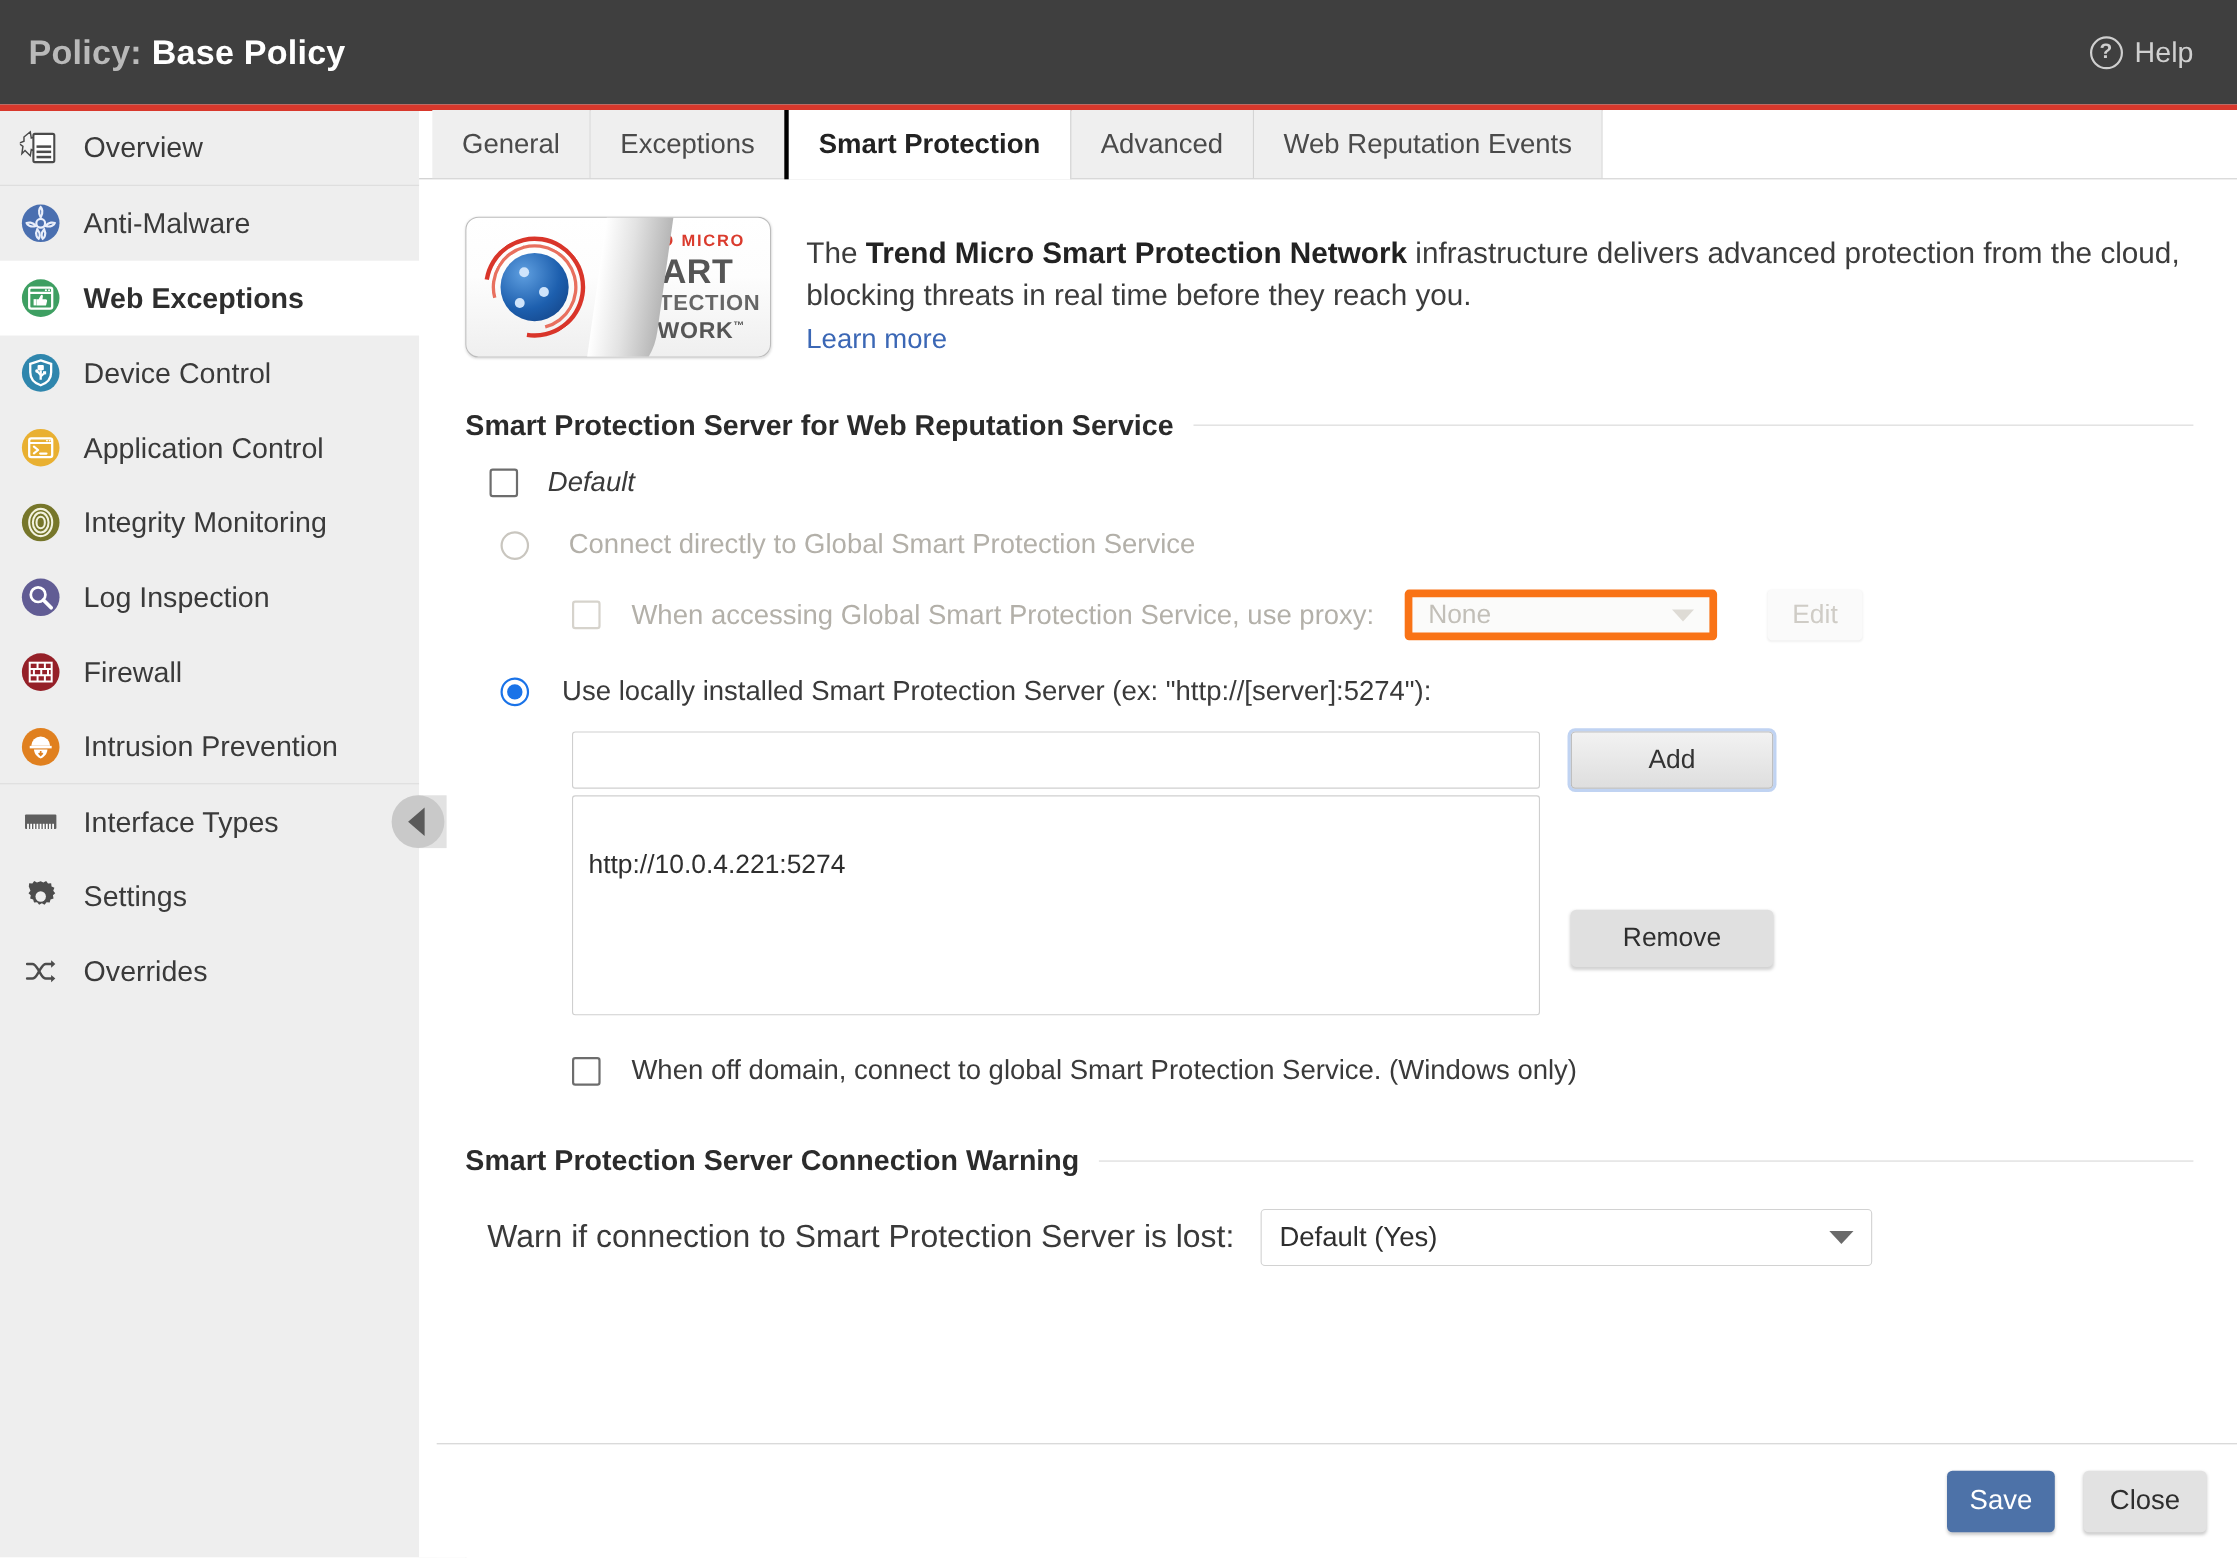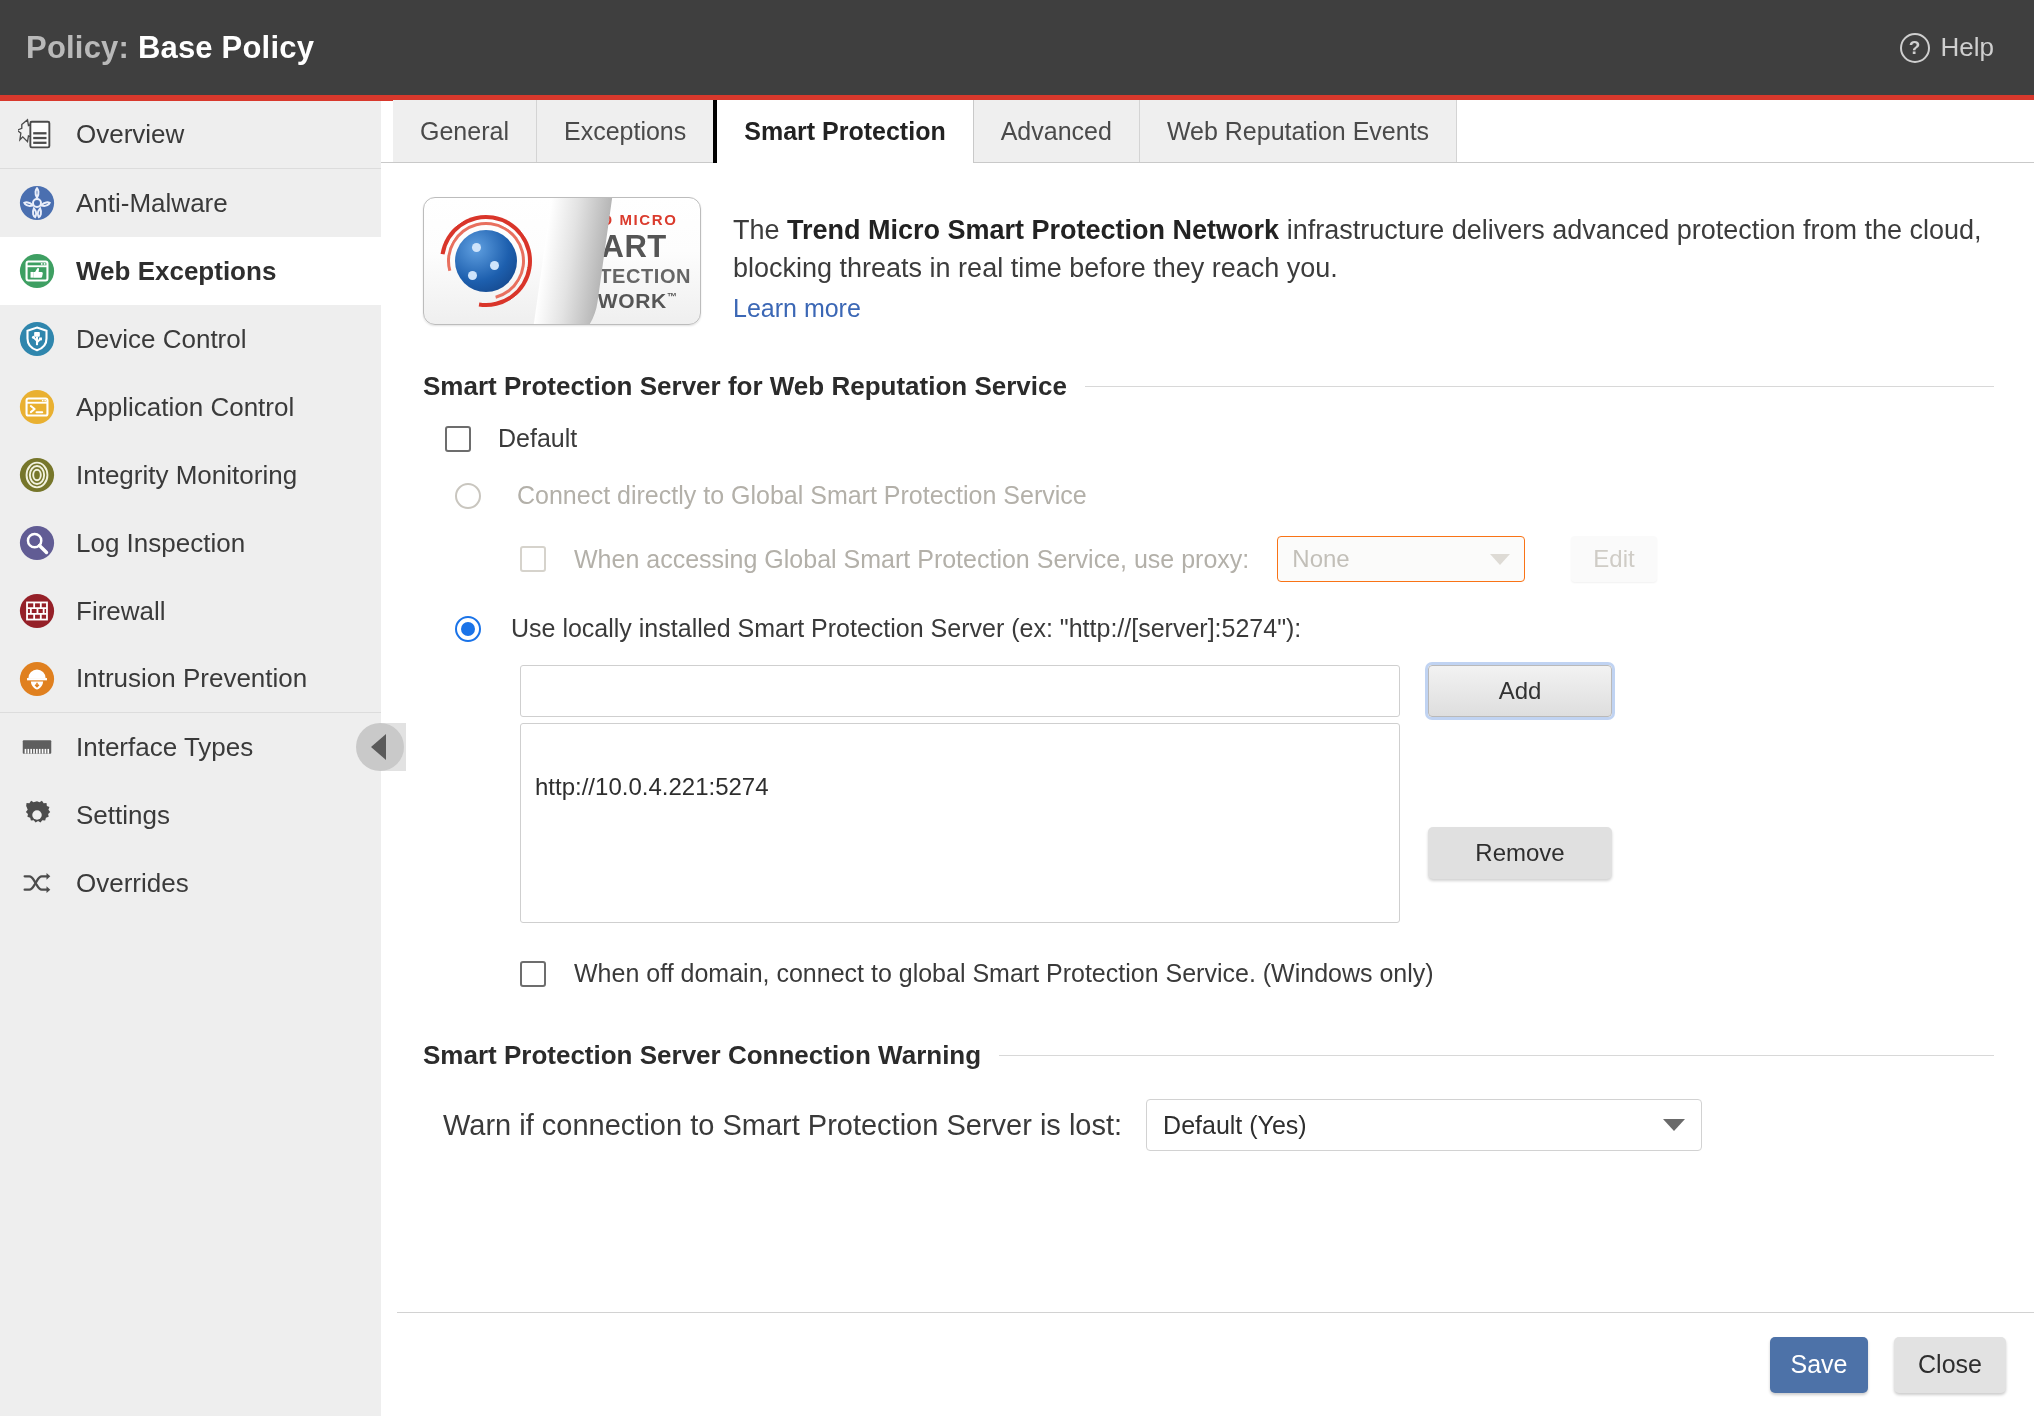--- a/index.html
+++ b/index.html
@@ -155,27 +155,27 @@
   .rb {
     width:26px;height:26px;border:2px solid #6d6d6d;border-radius:50%;background:#fff;
     flex:0 0 26px; cursor:pointer; position:relative;
   }
   .rb.disabled { border-color:#c9c6bf; }
   .rb.checked { border-color:#1a73e8; }
   .rb.checked::after{
     content:""; position:absolute; inset:4px; border-radius:50%; background:#1a73e8;
   }
 
-  .r-default { margin-top:22px; gap:27px; padding-left:22px; }
+  .r-default { margin-top:22px; gap:27px; padding-left:22px;font-style:italic; }
   .r-global  { margin-top:28px; gap:36px; padding-left:32px; }
   .r-proxy   { margin-top:26px; gap:28px; padding-left:97px; }
   .r-local   { margin-top:32px; gap:30px; padding-left:32px; }
 
   .sel {
-    height:46px; width:248px; border:1px solid #f97316; border-radius:4px;
+    height:46px; width:284px; border:7px solid #f97316; border-radius:4px;
     background:#fbfbfa; display:flex; align-items:center; justify-content:space-between;
     padding:0 14px; font-size:24px; color:#c2bfb8; cursor:pointer;
   }
   .sel .caret { width:0;height:0;border-left:10px solid transparent;border-right:10px solid transparent;border-top:11px solid #dedbd5;}
   .btn-edit {
     margin-left:18px; height:46px; padding:0 22px; border:none; border-radius:4px;
     background:#fafafa; color:#cfccc6; font-size:24px; cursor:pointer;
     box-shadow:0 1px 2px rgba(0,0,0,.06);
   }
 

